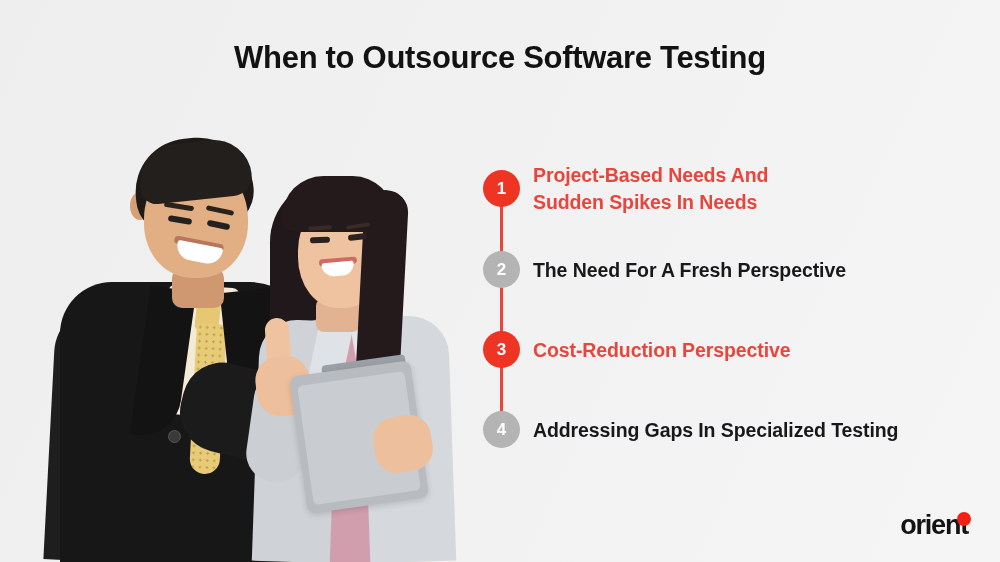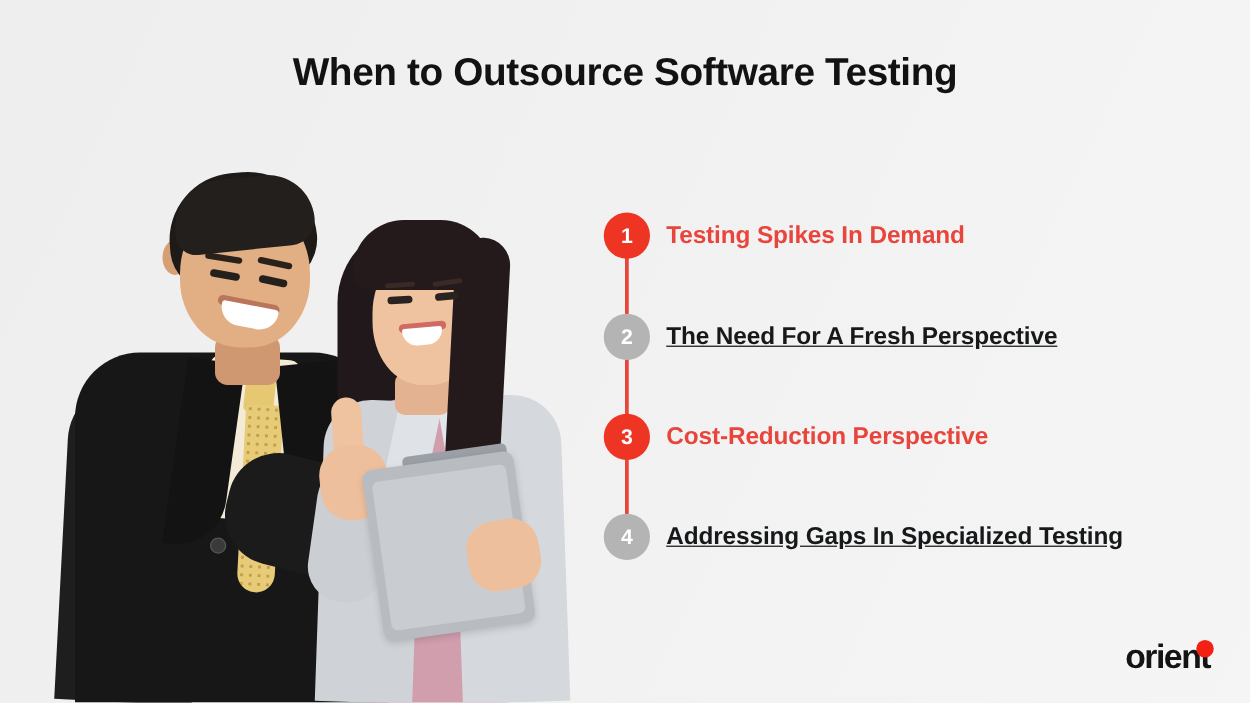--- a/index.html
+++ b/index.html
@@ -79,21 +79,21 @@
     left: 50px;
     top: 50%;
     transform: translateY(-50%);
     font-size: 19.5px;
     font-weight: bold;
     letter-spacing: -0.1px;
     line-height: 27px;
     white-space: nowrap;
   }
   .rowtext.red  { color: #e8463c; }
-  .rowtext.dark { color: #16181a; text-decoration: underline; }
+  .rowtext.dark { color: #16181a; }
 
   
   #logo {
     position: absolute;
     right: 32px;
     bottom: 22px;
     height: 30px;
   }
   #logo-text {
     font-size: 27px;
@@ -281,21 +281,22 @@
     <div class="tab-scr"></div>
     <div class="w-hand2"></div>
   </div>
 
   <div id="list">
     <div class="connector"></div>
 
     <div class="row" style="top:10px">
       <div class="bullet red">1</div>
       <div class="rowtext red">
-        <div>Testing Spikes In Demand</div>
+        <div>Project-Based Needs And</div>
+        <div>Sudden Spikes In Needs</div>
       </div>
     </div>
 
     <div class="row" style="top:91px">
       <div class="bullet grey">2</div>
       <div class="rowtext dark">The Need For A Fresh Perspective</div>
     </div>
 
     <div class="row" style="top:171px">
       <div class="bullet red">3</div>

